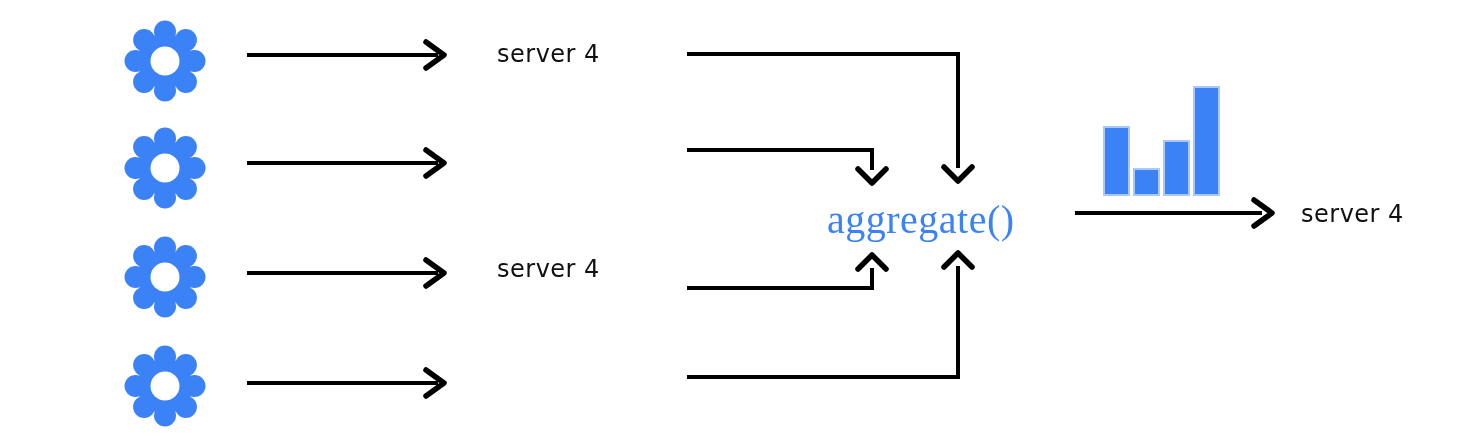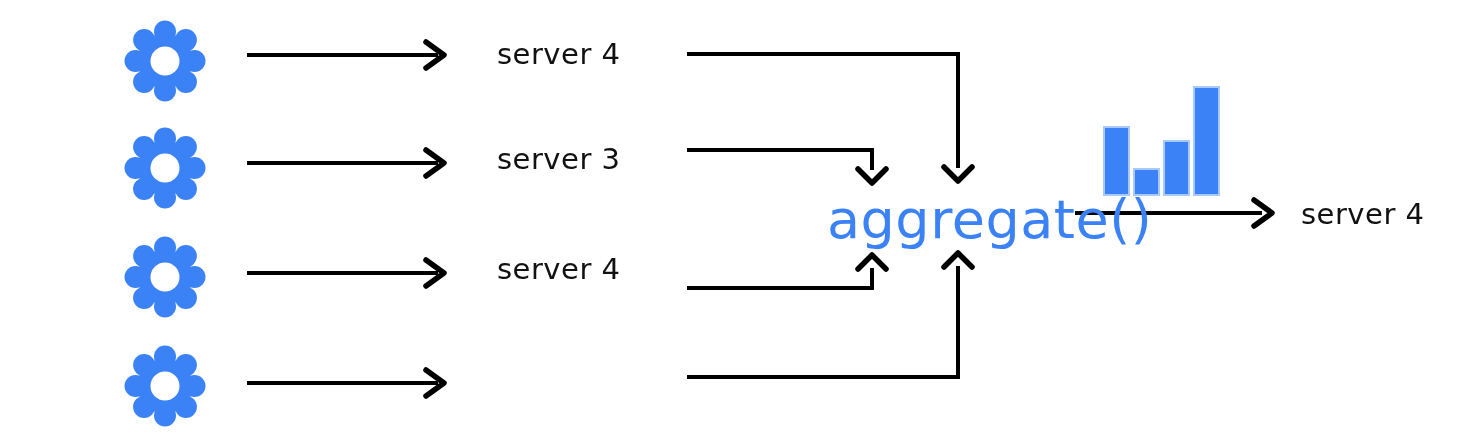--- a/index.html
+++ b/index.html
@@ -9,26 +9,26 @@
     background:var(--bg); overflow:hidden;
     font-family:"DejaVu Sans", sans-serif;
   }
   .arrow-layer { position:absolute; left:0; top:0; width:1458px; height:438px; }
   .arrow-layer .shaft { fill:none; stroke:var(--line); stroke-width:4; stroke-linejoin:miter; }
   .arrow-layer .chev  { fill:none; stroke:var(--line); stroke-width:5.5; stroke-linecap:round; stroke-linejoin:round; }
   .gear { position:absolute; width:82px; height:82px; }
   .gear .tooth, .gear .body { fill:var(--accent); }
   .gear .hole { fill:var(--bg); }
   .node-label {
-    position:absolute; color:#111; font-size:29px; line-height:42px;
+    position:absolute; color:#111; font-size:24px; line-height:42px;
     white-space:nowrap; letter-spacing:0.5px;
   }
   .aggregate-label {
-    position:absolute; color:var(--accent); font-size:54px; line-height:52px;
-    white-space:nowrap; letter-spacing:0.5px;
+    position:absolute; color:var(--accent); font-size:40px; line-height:52px;
+    white-space:nowrap; letter-spacing:0.5px;font-family:Liberation Serif, serif;
   }
   .mini-chart {
     position:absolute; left:1103px; top:86px; width:120px; height:110px;
     display:flex; align-items:flex-end; gap:3px;
   }
   .mini-chart .bar {
     width:27px; background:var(--accent);
     border:2px solid var(--bar-border); box-sizing:border-box;
   }
 </style>
@@ -129,21 +129,20 @@
       <circle class="tooth" cx="-29.5" cy="0" r="11"></circle>
       <circle class="tooth" cx="-20.9" cy="-20.9" r="11"></circle>
       <circle class="tooth" cx="0" cy="-29.5" r="11"></circle>
       <circle class="tooth" cx="20.9" cy="-20.9" r="11"></circle>
       <circle class="body" cx="0" cy="0" r="27.5"></circle>
       <circle class="hole" cx="0" cy="0" r="14.5"></circle>
     </g>
   </svg>
 
   <div class="node-label" style="left:497px; top:33px;">server 4</div>
-  <div class="node-label" style="left:497px; top:138px;">server 3</div>
   <div class="node-label" style="left:497px; top:248px;">server 4</div>
 
   <div class="aggregate-label" style="left:827px; top:194px;">aggregate()</div>
 
   <div class="mini-chart">
       <div class="bar" style="height: 70px;"></div>
       <div class="bar" style="height: 28px;"></div>
       <div class="bar" style="height: 56px;"></div>
       <div class="bar" style="height: 110px;"></div>
     </div>

